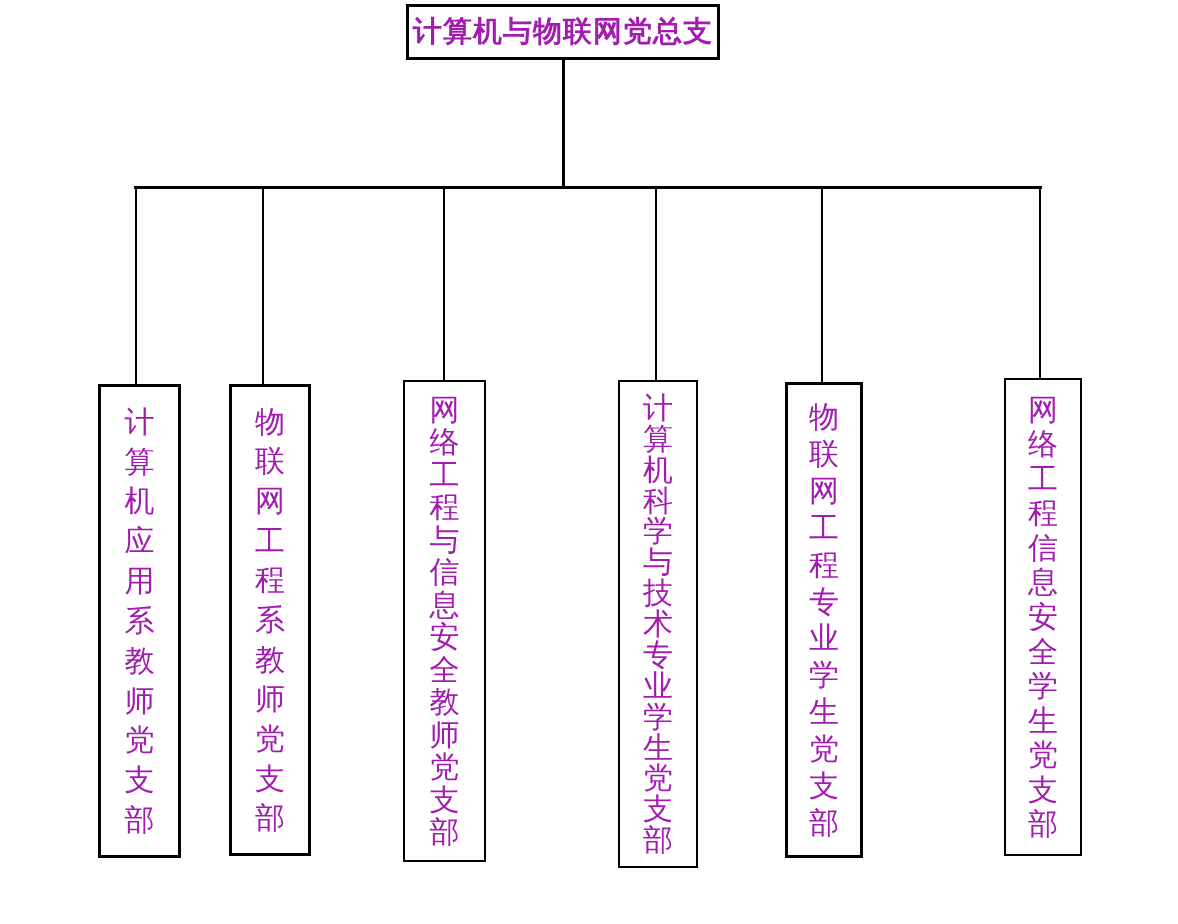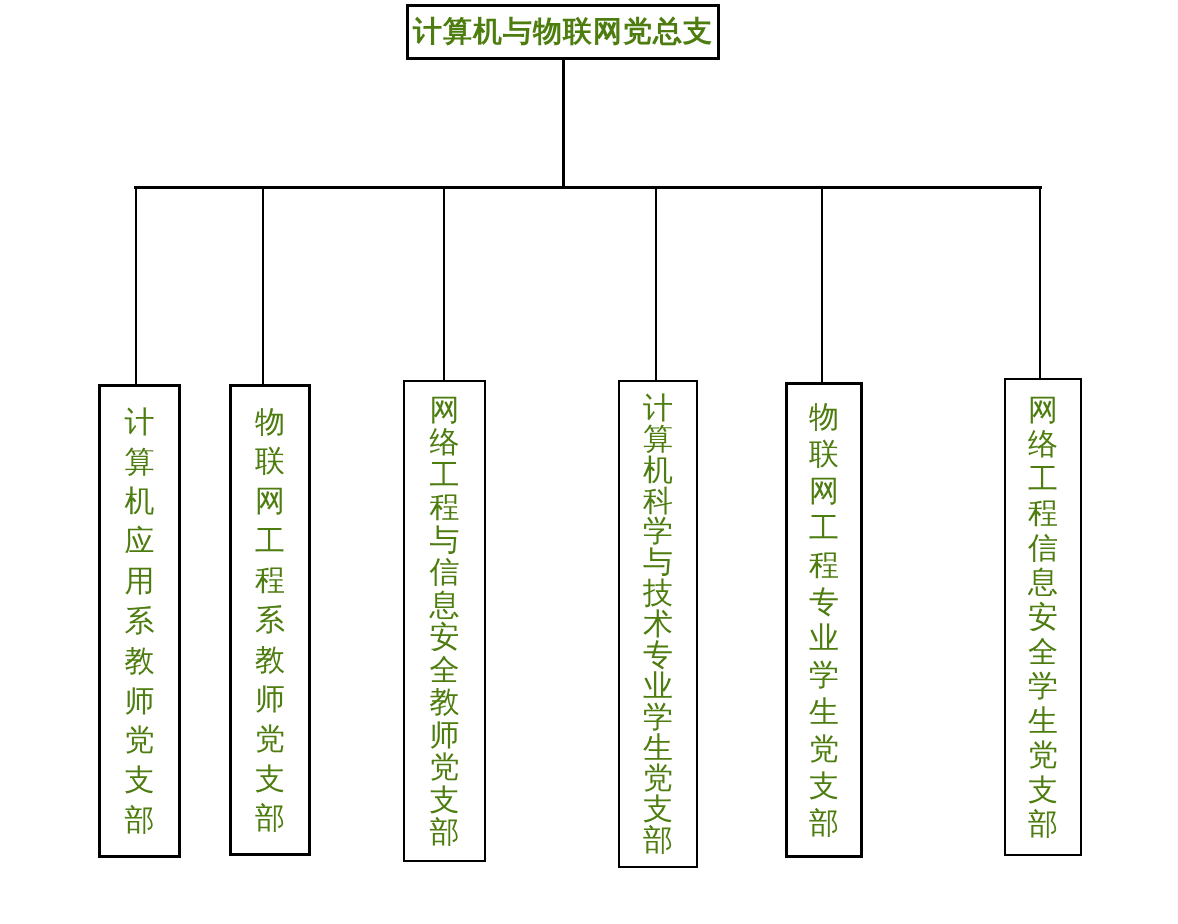--- a/index.html
+++ b/index.html
@@ -6,21 +6,21 @@
     margin: 0;
     padding: 0;
     background: #ffffff;
   }
   #stage {
     position: relative;
     width: 1178px;
     height: 924px;
     background: #ffffff;
     font-family: "Liberation Serif", "DejaVu Serif", serif;
-    color: #4d7c0f;
+    color: #a21caf;
     overflow: hidden;
   }
   
   .line {
     position: absolute;
     background: #000000;
   }
   #stem-line   { left: 562px; top: 60px;  width: 3px;   height: 127px; }
   #rail-line   { left: 134px; top: 186px; width: 908px; height: 3px;  }
   #drop-1      { left: 135px; top: 189px; width: 2px;   height: 195px; }

